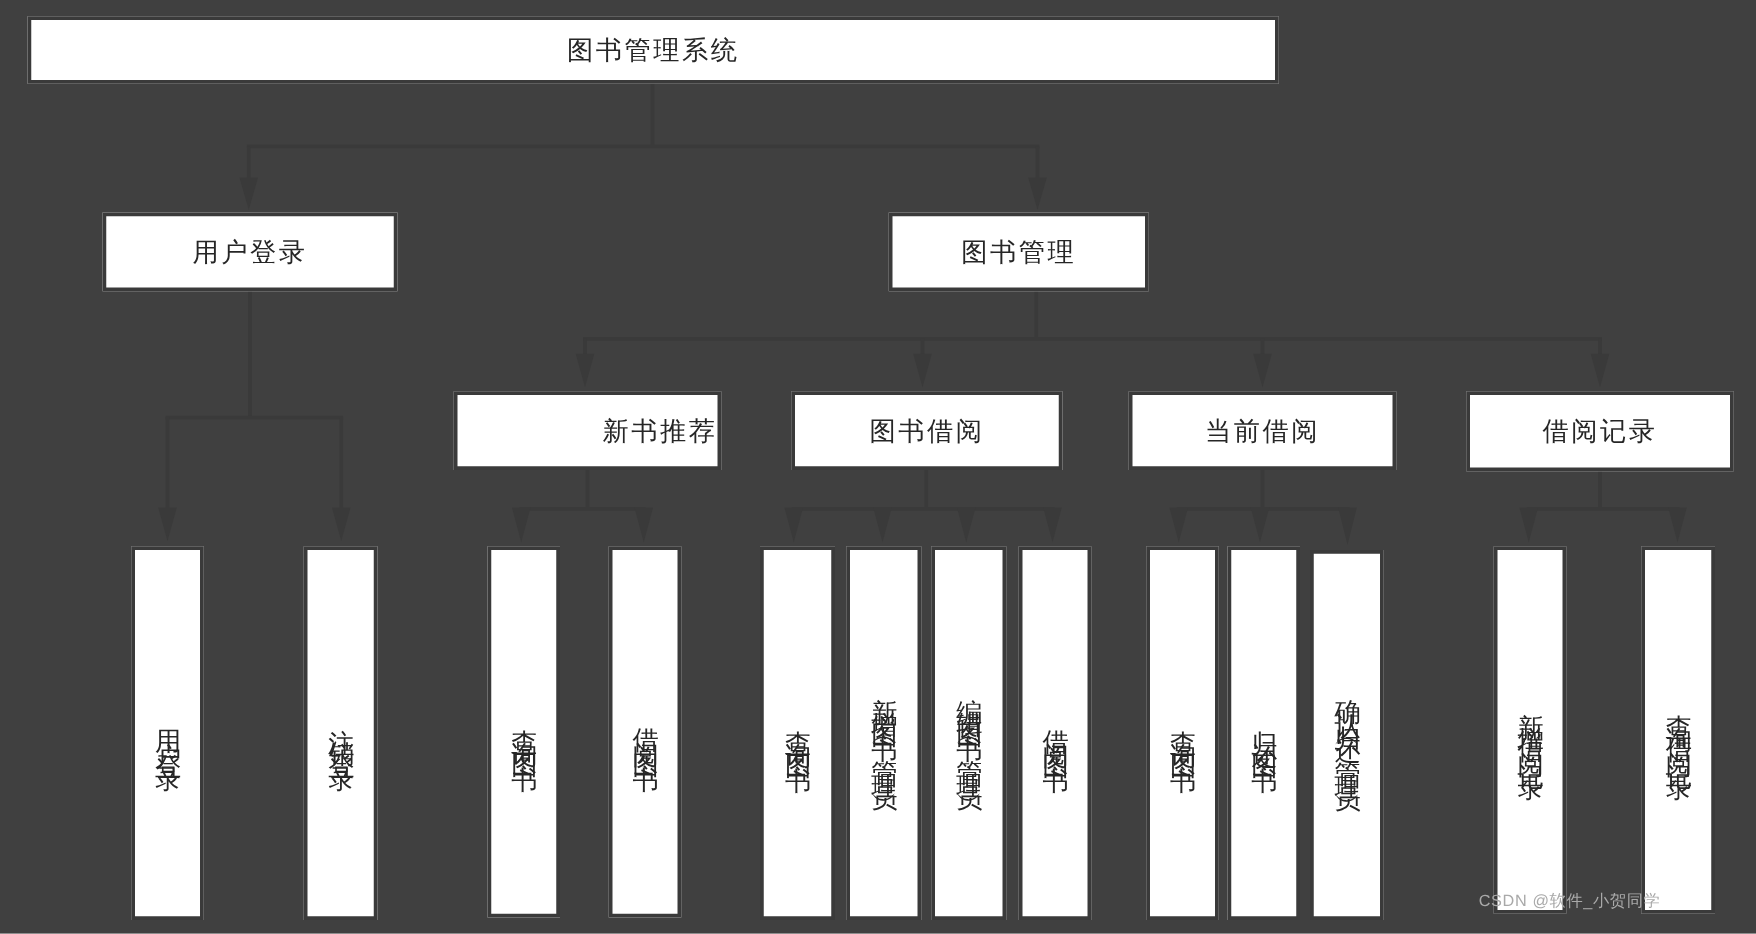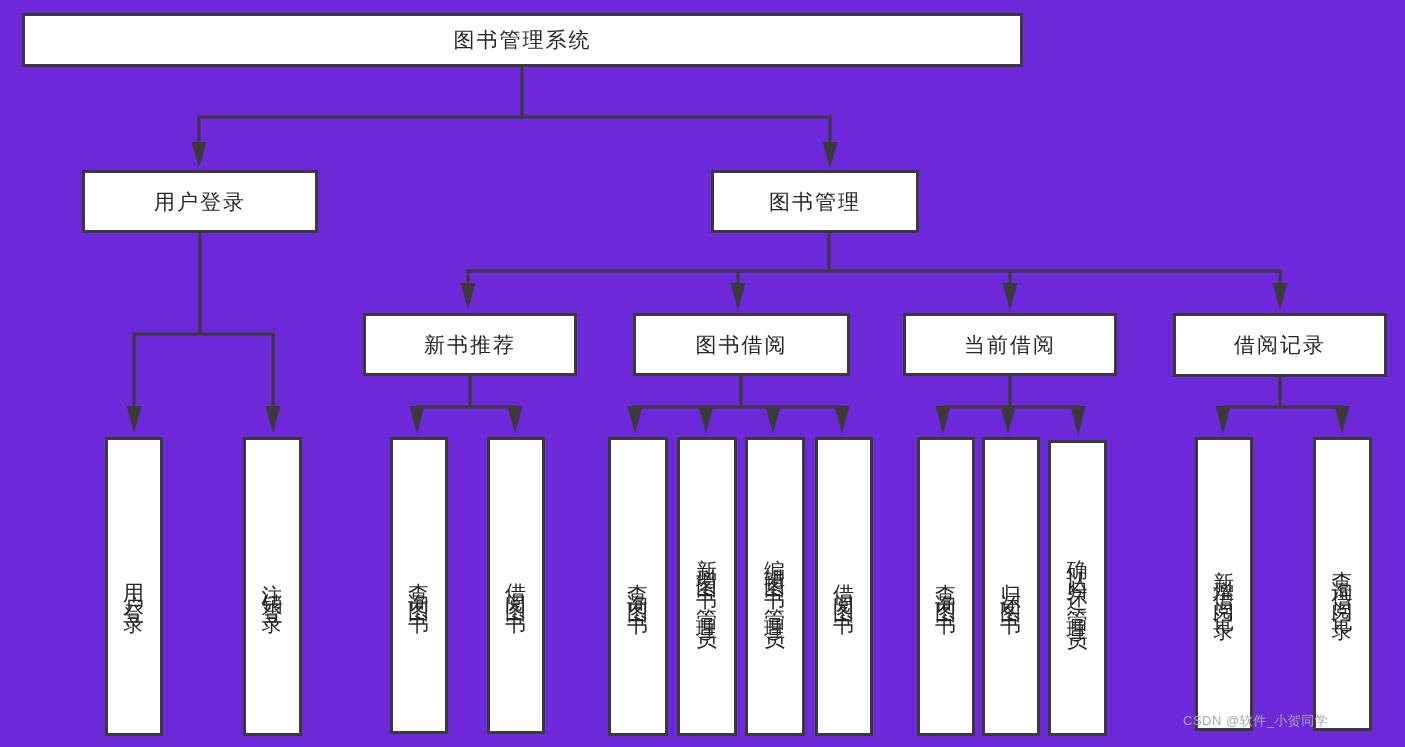--- a/index.html
+++ b/index.html
@@ -1,17 +1,17 @@
 <!DOCTYPE html>
 <html><head>
 <meta charset="utf-8">
 <style>
   html,body { margin:0; padding:0; background:#ffffff; }
   .canvas {
-    position:relative; width:1405px; height:747px; background:#6d28d9;
+    position:relative; width:1405px; height:747px; background:#404040;
     font-family:"Liberation Sans", sans-serif; overflow:hidden;
   }
   svg.connectors { position:absolute; left:0; top:0; z-index:1; }
   .box {
     position:absolute; box-sizing:border-box; border:3px solid #3a3a3a;
     background:#ffffff; display:flex; align-items:center; justify-content:center;
     font-size:21px; color:#262626; letter-spacing:2px; z-index:2; white-space:nowrap;
   }
   .leaf {
     position:absolute; box-sizing:border-box; border:3px solid #3a3a3a;
@@ -101,21 +101,21 @@
     <span>图书管理系统</span>
   </div>
 
   <div class="box" style="left:82px; top:170px; width:236px; height:63px;">
     <span>用户登录</span>
   </div>
   <div class="box" style="left:711px; top:170px; width:208px; height:63px;">
     <span>图书管理</span>
   </div>
 
-  <div class="box" style="left:363px; top:313px; width:214px; height:63px;">
+  <div class="box" style="left:363px; top:313px; width:214px; height:63px;justify-content:flex-end;">
     <span>新书推荐</span>
   </div>
   <div class="box" style="left:633px; top:313px; width:217px; height:63px;">
     <span>图书借阅</span>
   </div>
   <div class="box" style="left:903px; top:313px; width:214px; height:63px;">
     <span>当前借阅</span>
   </div>
   <div class="box" style="left:1173px; top:313px; width:214px; height:64px;">
     <span>借阅记录</span>

